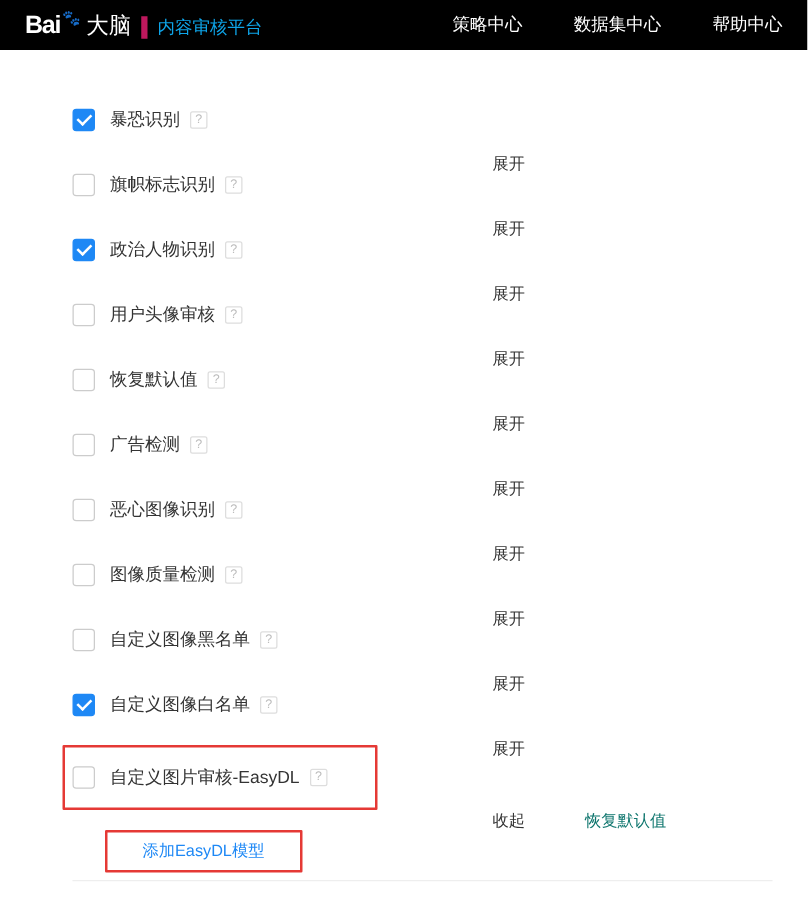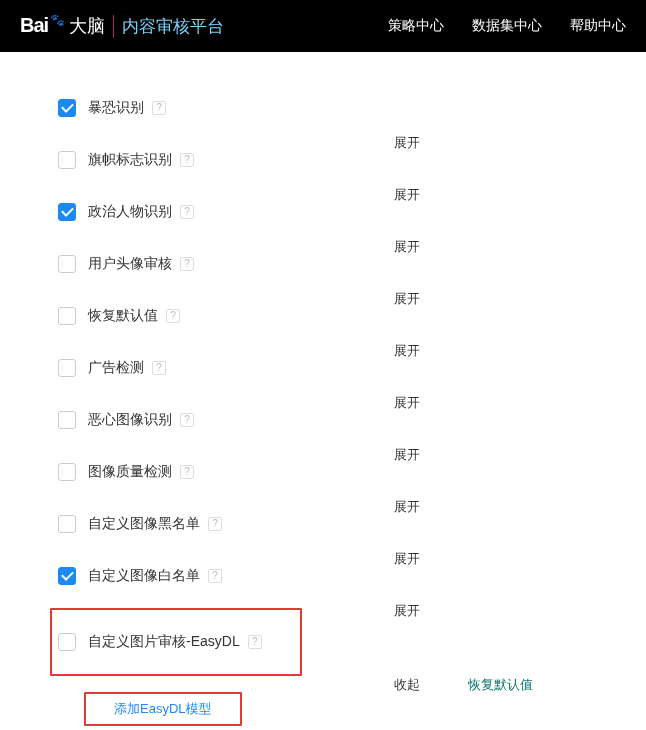--- a/index.html
+++ b/index.html
@@ -6,21 +6,21 @@
   body {
     margin: 0;
     font-family: "Helvetica Neue", Arial, "PingFang SC", "Microsoft YaHei", sans-serif;
     font-size: 13px;
     color: #333;
     background: #fff;
     width: 646px;
   }
   .header {
     background: #000;
-    height: 52px;
+    height: 40px;
     display: flex;
     align-items: center;
     padding: 0 20px;
     color: #fff;
   }
   .logo {
     display: flex;
     align-items: baseline;
     gap: 2px;
   }
@@ -33,30 +33,30 @@
     font-size: 12px;
     position: relative;
     top: -8px;
   }
   .logo-cn {
     font-size: 18px;
     font-weight: normal;
     margin-left: 2px;
   }
   .logo-sub {
-    font-size: 17px;
-    color: #7dd3fc;
+    font-size: 14px;
+    color: #0ea5e9;
     margin-left: 6px;
-    border-left: 1px solid #be185d;
+    border-left: 5px solid #be185d;
     padding-left: 8px;
   }
   .nav {
     margin-left: auto;
     display: flex;
-    gap: 28px;
+    gap: 41px;
     font-size: 14px;
   }
   .nav-item { color: #fff; cursor: pointer; }
   .main {
     padding: 30px 0 40px 58px;
   }
   .row {
     display: flex;
     align-items: center;
     height: 52px;
@@ -117,21 +117,21 @@
     font-size: 13px;
     cursor: pointer;
   }
   .highlight-group {
     border: 2px solid #e53935;
     margin-left: -8px;
     padding-left: 6px;
     width: 252px;
     border-radius: 1px;
   }
-  .highlight-row { height: 64px; display:flex; align-items:center; }
+  .highlight-row { height: 48px; display:flex; align-items:center; }
   .add-link {
     display: inline-block;
     margin-top: 16px;
     margin-left: 26px;
     border: 2px solid #e53935;
     padding: 6px 28px;
     color: #1e88f5;
     font-size: 13px;
     cursor: pointer;
     border-radius: 1px;

